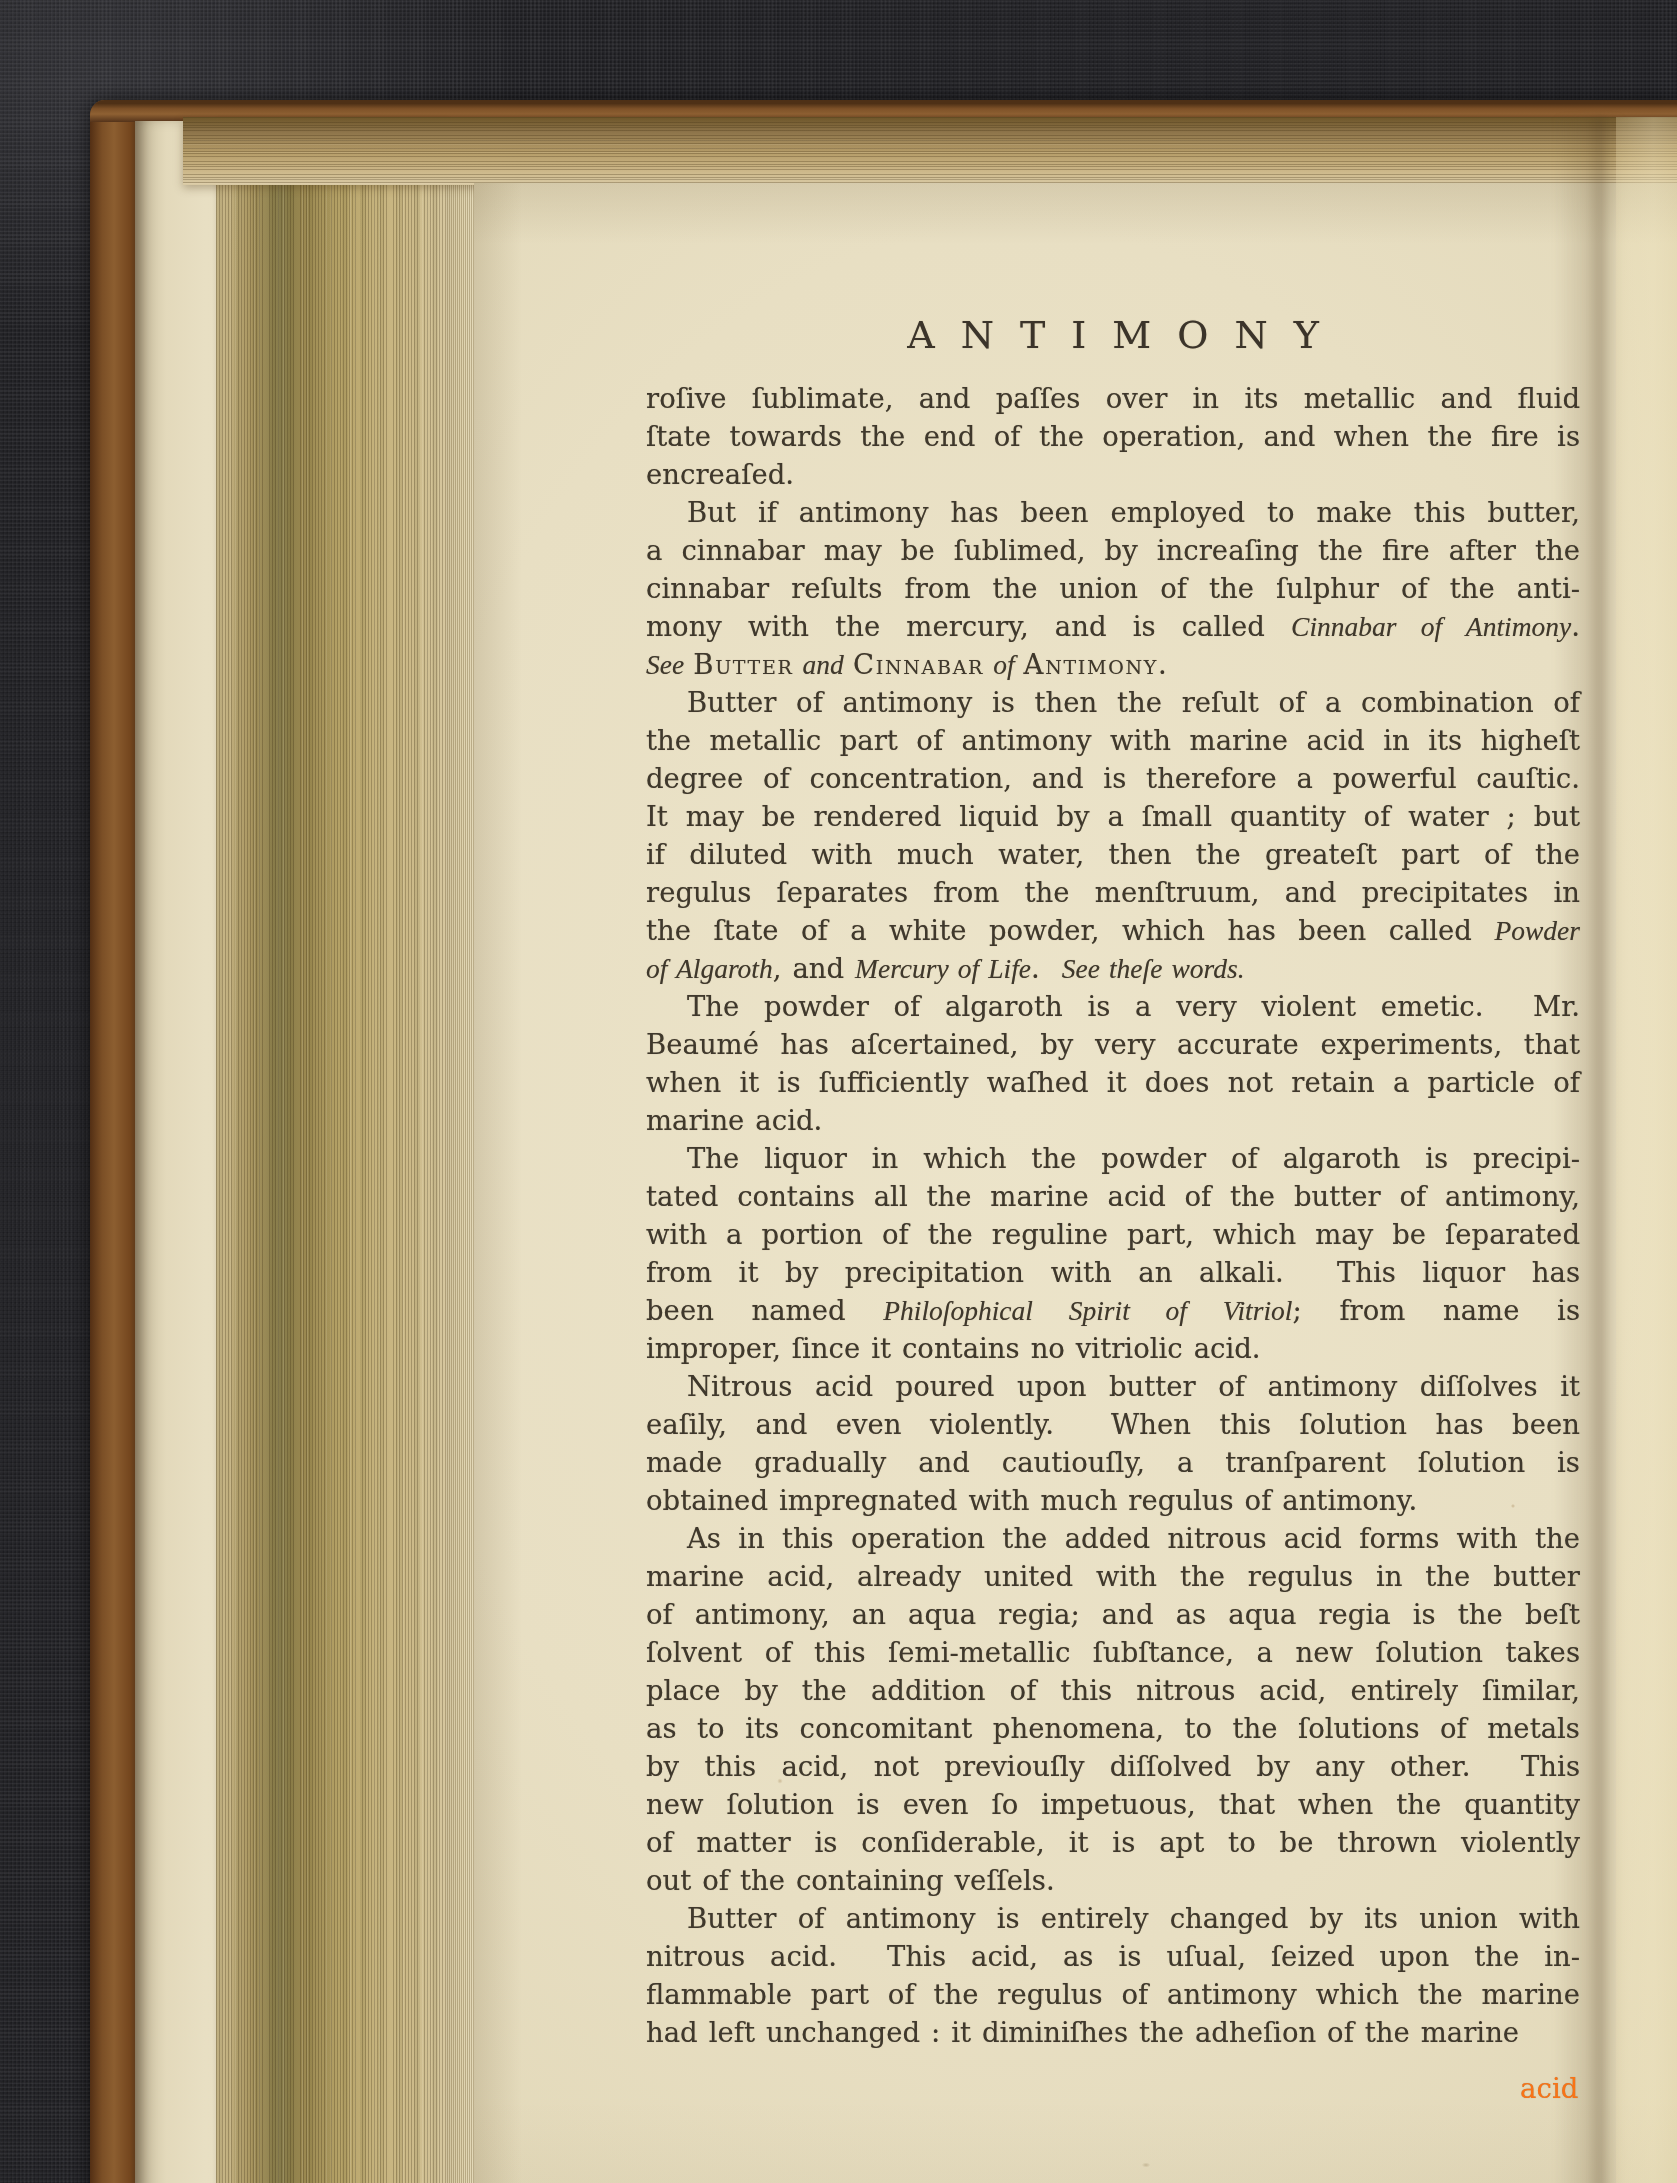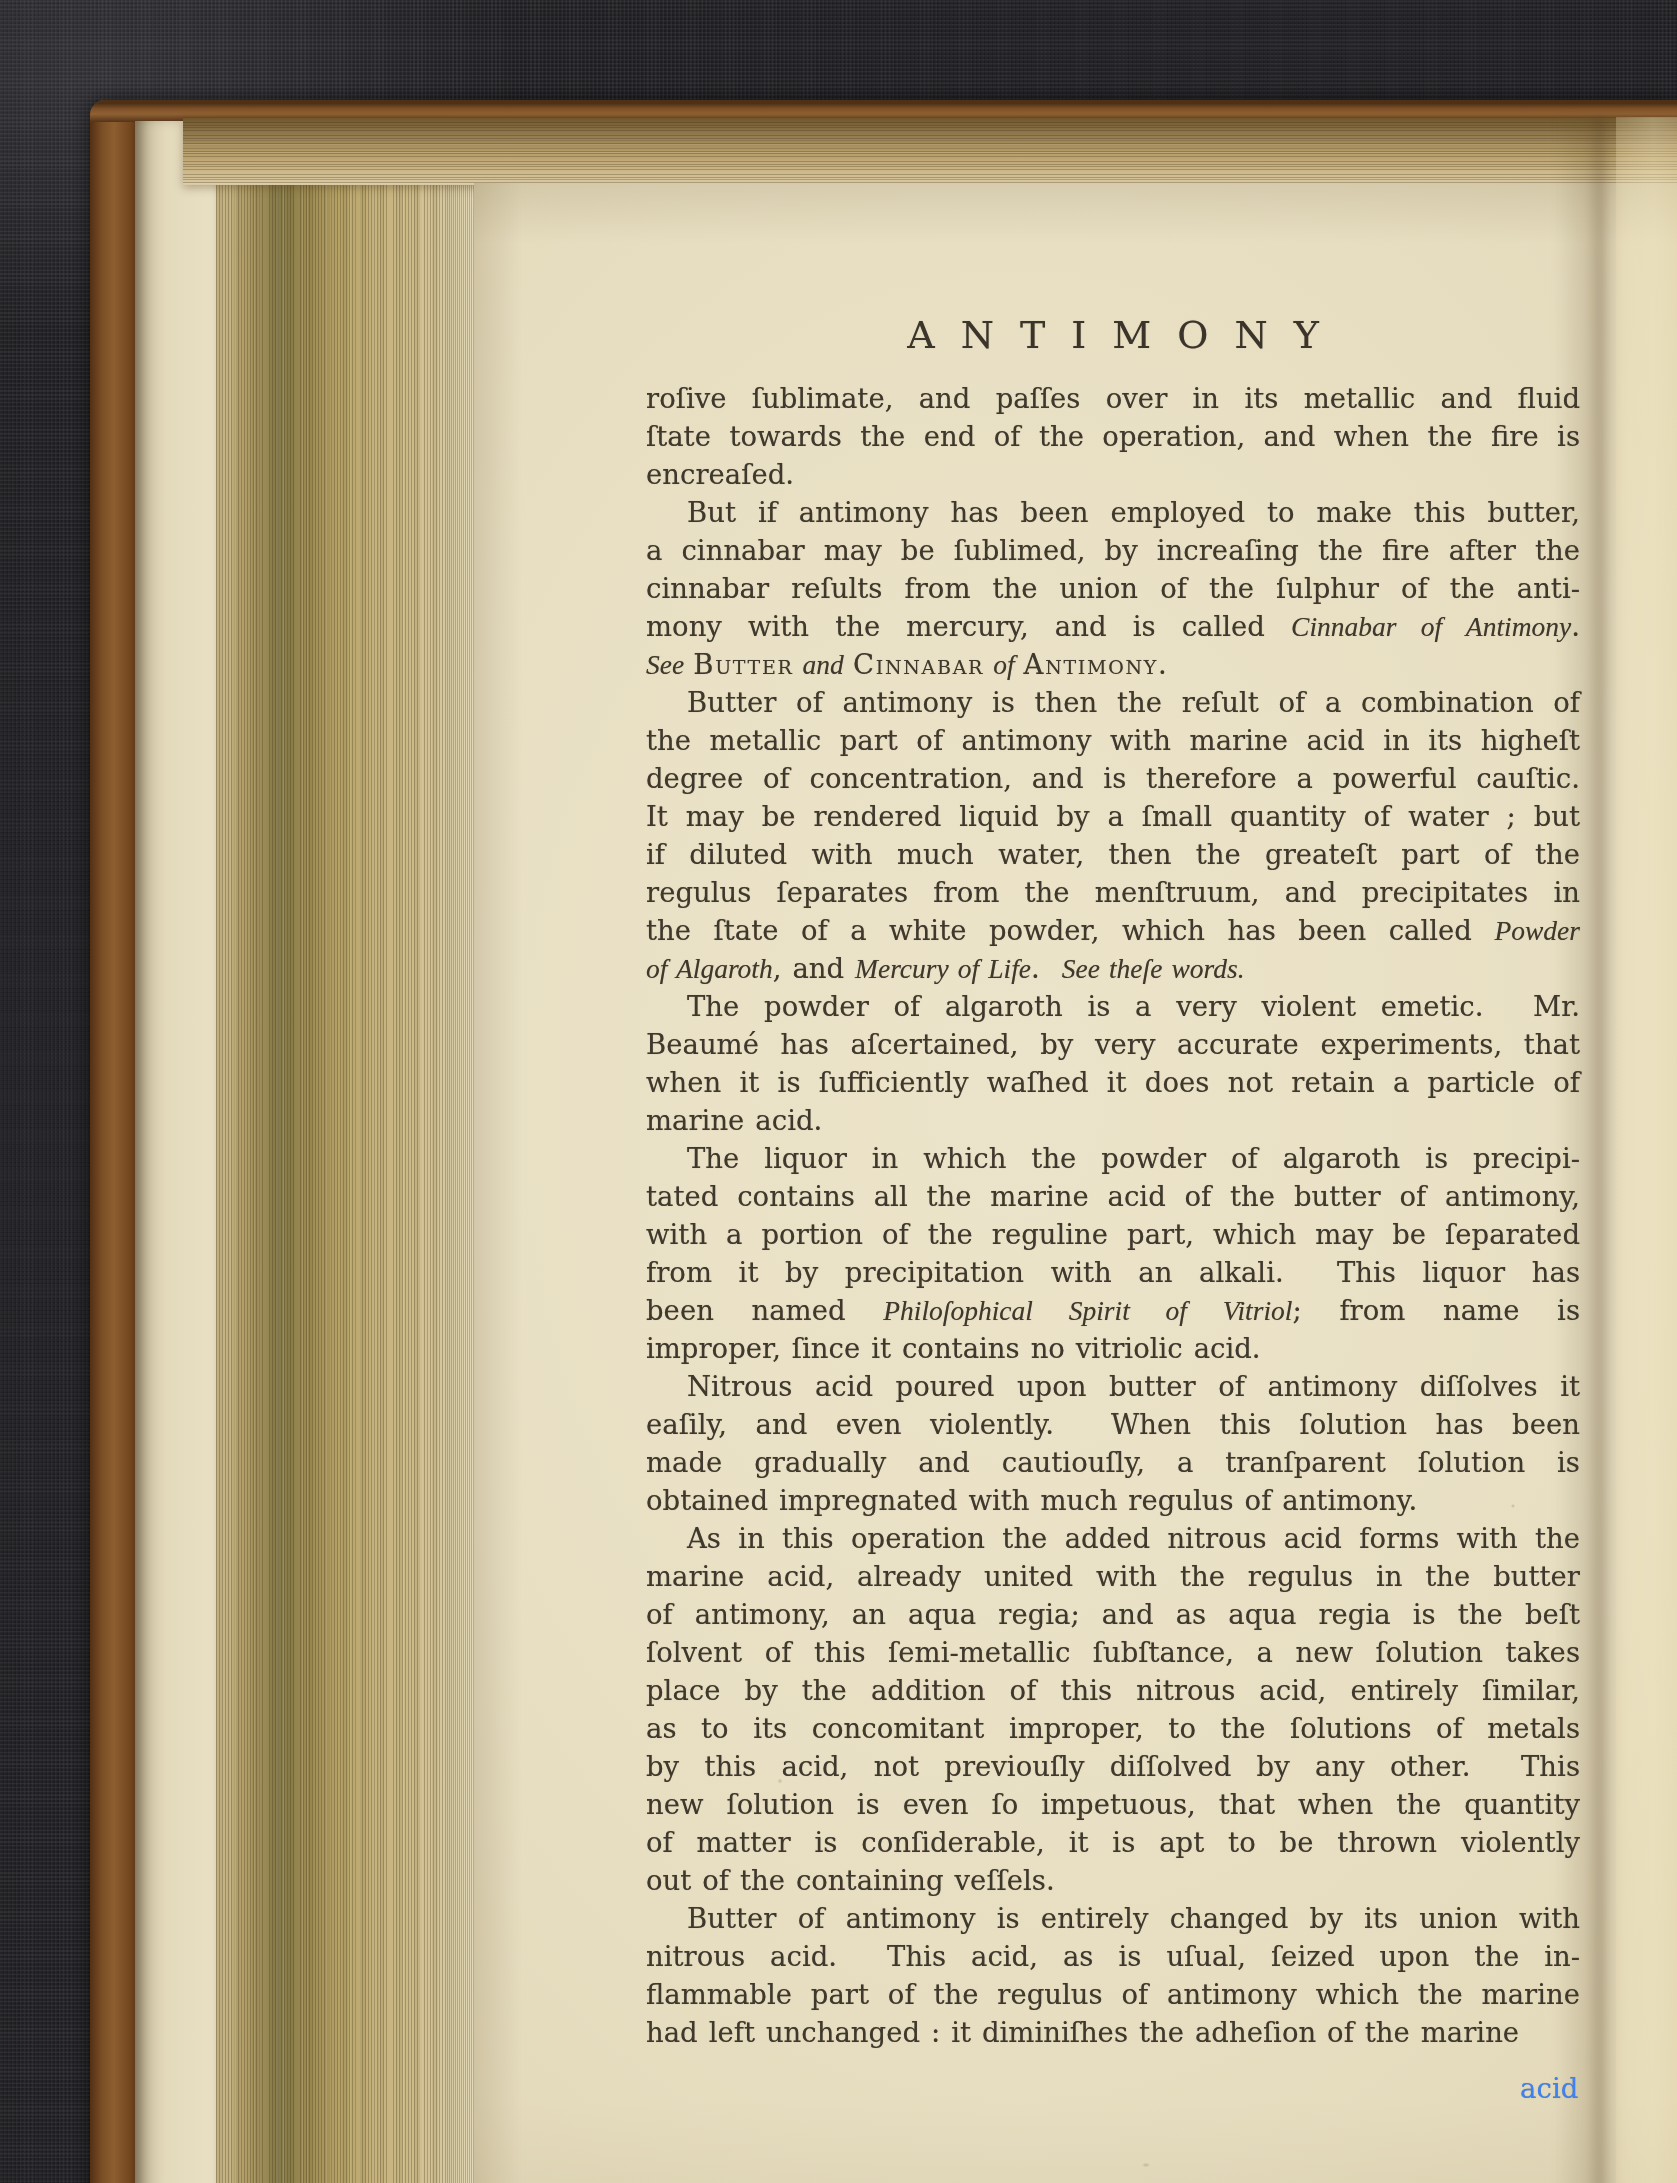--- a/index.html
+++ b/index.html
@@ -134,21 +134,21 @@
   .lines .line.first { text-indent: 41px; }
   .lines .line.last  { text-align-last: left; }
   .lines .line i { font-style: italic; font-family: Liberation Serif, serif; }
   .lines .line .sc { font-variant-caps: small-caps; letter-spacing: 1.7px; }
   .catchword {
     margin-top: 18.3px;
     font-size: 27.5px;
     line-height: 38px;
     text-align: right;
     padding-right: 1.7px;
-    color: #3b82f6;
+    color: #f97316;
     text-shadow: 0 0 0.7px rgba(75,65,45,0.5);
   }
 </style>
 </head>
 <body>
 
 <div class="book-cover"></div>
 <div class="flyleaf"></div>
 <div class="fore-edge"></div>
 <div class="fore-edge-fine"></div>
@@ -188,21 +188,21 @@
       <div class="line last"><span>improper, ſince it contains no vitriolic acid.</span></div>
       <div class="line first"><span>Nitrous acid poured upon butter of antimony diſſolves it</span></div>
       <div class="line"><span>eaſily, and even violently.&nbsp; When this ſolution has been</span></div>
       <div class="line"><span>made gradually and cautiouſly, a tranſparent ſolution is</span></div>
       <div class="line last"><span>obtained impregnated with much regulus of antimony.</span></div>
       <div class="line first"><span>As in this operation the added nitrous acid forms with the</span></div>
       <div class="line"><span>marine acid, already united with the regulus in the butter</span></div>
       <div class="line"><span>of antimony, an aqua regia; and as aqua regia is the beſt</span></div>
       <div class="line"><span>ſolvent of this ſemi-metallic ſubſtance, a new ſolution takes</span></div>
       <div class="line"><span>place by the addition of this nitrous acid, entirely ſimilar,</span></div>
-      <div class="line"><span>as to its concomitant improper, to the ſolutions of metals</span></div>
+      <div class="line"><span>as to its concomitant phenomena, to the ſolutions of metals</span></div>
       <div class="line"><span>by this acid, not previouſly diſſolved by any other.&nbsp; This</span></div>
       <div class="line"><span>new ſolution is even ſo impetuous, that when the quantity</span></div>
       <div class="line"><span>of matter is conſiderable, it is apt to be thrown violently</span></div>
       <div class="line last"><span>out of the containing veſſels.</span></div>
       <div class="line first"><span>Butter of antimony is entirely changed by its union with</span></div>
       <div class="line"><span>nitrous acid.&nbsp; This acid, as is uſual, ſeized upon the in-</span></div>
       <div class="line"><span>flammable part of the regulus of antimony which the marine</span></div>
       <div class="line last"><span>had left unchanged : it diminiſhes the adheſion of the marine</span></div>
     </div>
   <div class="catchword">acid</div>

